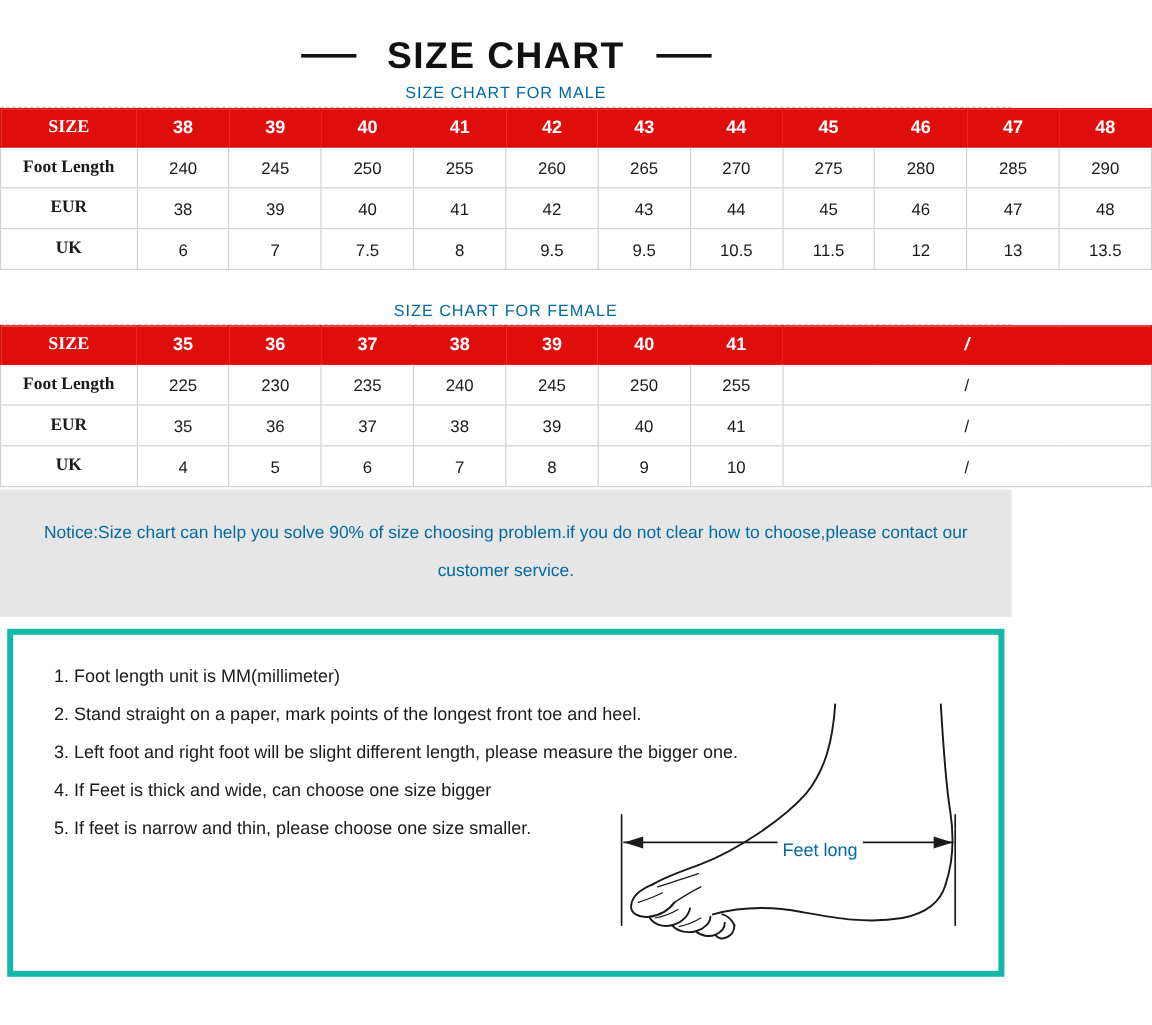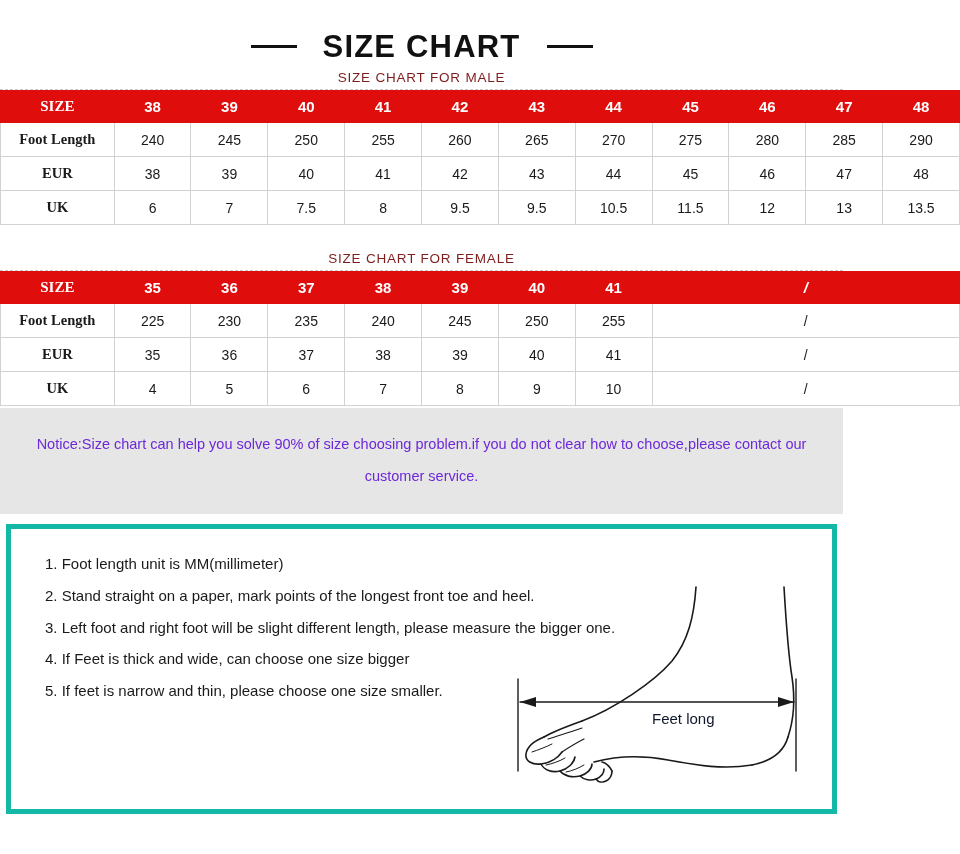--- a/index.html
+++ b/index.html
@@ -40,21 +40,21 @@
     letter-spacing: 1.2px;
     color: #111;
     line-height: 1;
     white-space: nowrap;
   }
 
   
   .sub-caption {
     text-align: center;
     font-size: 13.5px;
-    color: #7f1d1d;
+    color: #0369a1;
     letter-spacing: 0.8px;
     padding-bottom: 4px;
   }
   .dash-rule {
     height: 0;
     border-top: 1px dashed #c8c8c8;
     margin: 0 0 0 0;
   }
 
   
@@ -101,21 +101,21 @@
   .col-data  { width: 71px; }
 
   .table-block-male { margin-top: 0; }
   .gap-between { height: 26px; background: #fff; }
 
   
   .notice-band {
     background: #e6e6e6;
     padding: 20px 30px 22px 30px;
     text-align: center;
-    color: #6d28d9;
+    color: #0369a1;
     font-size: 14.5px;
     line-height: 32px;
     margin-top: 2px;
   }
 
   
   .instr-box {
     position: relative;
     margin: 10px 6px 0 6px;
     border: 5px solid #14b8a6;
@@ -146,23 +146,23 @@
     position: absolute;
     right: 6px;
     bottom: 0px;
     width: 330px;
     height: 240px;
   }
   .foot-figure svg { display: block; width: 330px; height: 240px; }
   .feet-long-label {
     position: absolute;
     left: 152px;
-    top: 141px;
+    top: 131px;
     font-size: 15px;
-    color: #0f172a;
+    color: #0369a1;
     background: #fff;
     padding: 0 4px;
     white-space: nowrap;
   }
 </style>
 </head>
 <body>
 
 <div class="page">
 

